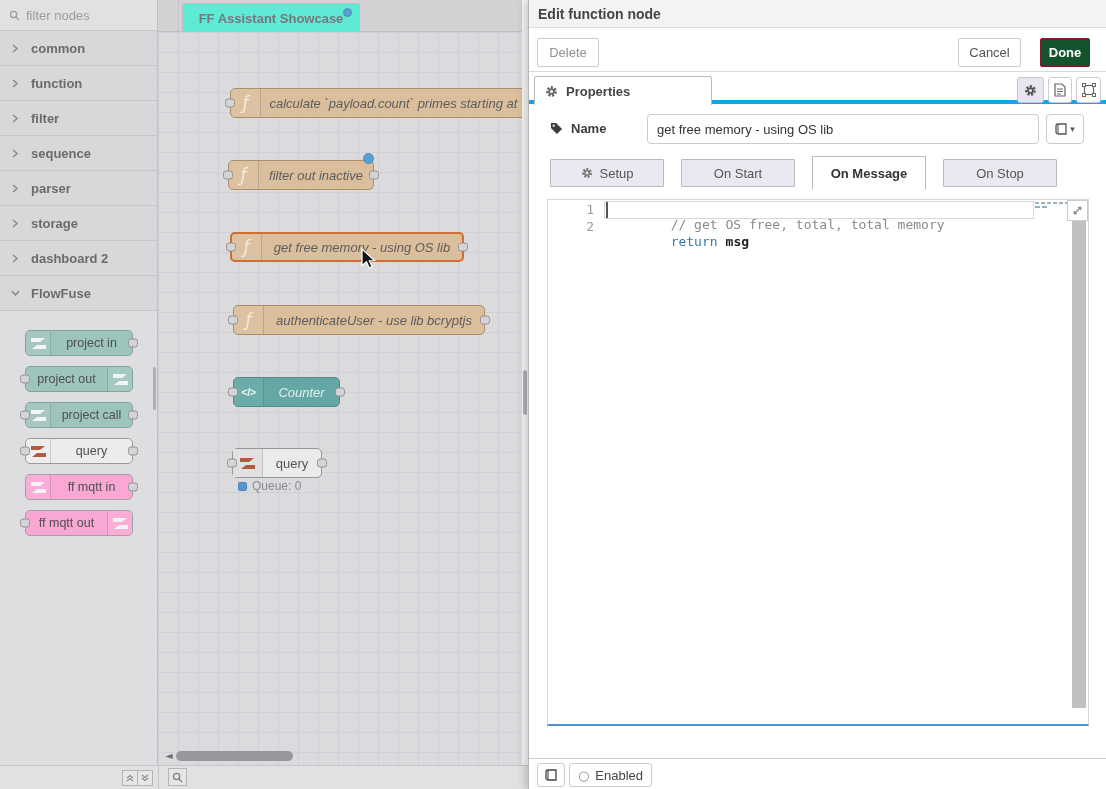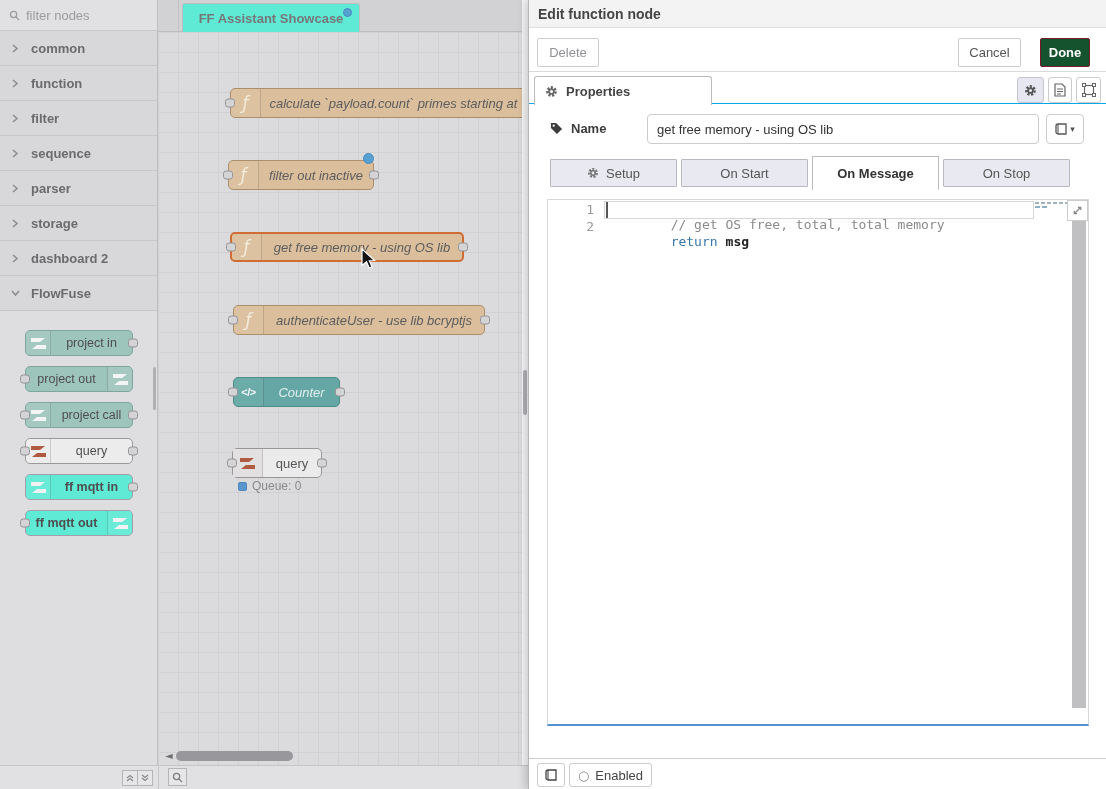--- a/index.html
+++ b/index.html
@@ -20,21 +20,21 @@
   .category { height:35px; border-bottom:1px solid #c7c7c9; background:#d8d8da;
     display:flex; align-items:center; gap:11px; padding:0 11px;
     color:#6b6b6d; font-weight:bold; font-size:13px; cursor:pointer; }
   .category .chev { display:flex; width:9px; }
   .flowfuse-body { position:absolute; left:0; top:311px; width:157px; bottom:0;
     background:#dedee0; }
   .pnode { position:absolute; width:108px; height:26px; border-radius:5px;
     border:1px solid; display:flex; align-items:center; font-size:12.5px; color:#4e4e50;justify-content:space-between; }
   .pnode.teal   { background:#9ec5bc; border-color:#7fa69d; }
   .pnode.white  { background:#ececec; border-color:#9a9a9c; }
-  .pnode.purple { background:#5eead4; border-color:#a49daa;font-weight:bold; }
+  .pnode.purple { background:#f9a8d4; border-color:#a49daa; }
   .pnode .istrip { width:25px; align-self:stretch; display:flex; align-items:center;
     justify-content:center; background:rgba(255,255,255,0.08); }
   .pnode .istrip.l { border-right:1px solid rgba(0,0,0,0.15); }
   .pnode .istrip.r { border-left:1px solid rgba(0,0,0,0.15); }
   .pnode .plbl { flex:1; text-align:center; white-space:nowrap; }
   .port { position:absolute; width:10px; height:9px; background:#d4d4d6;
     border:1px solid #949496; border-radius:3px; top:50%; transform:translateY(-50%); }
   .port.pl { left:-6px; } .port.pr { right:-6px; }
   .palette-vscroll { position:absolute; right:1px; top:367px; width:3px; height:43px;
     background:#b0b0b3; border-radius:2px; }
@@ -89,39 +89,39 @@
   .tray-header { height:28px; background:#f3f3f3; border-bottom:1px solid #ddd;
     font-weight:bold; font-size:14px; color:#454547; line-height:28px; padding-left:9px; }
   .tray-toolbar { position:relative; height:44px; border-bottom:1px solid #d9d9d9; }
   .btn { position:absolute; top:10px; height:29px; background:#fff; border:1px solid #ccc;
     border-radius:2px; font-family:"Liberation Sans",sans-serif; font-size:13px;
     display:flex; align-items:center; justify-content:center; cursor:pointer; }
   .btn-delete { left:8px;  width:62px; color:#909095; }
   .btn-cancel { left:429px; width:63px; color:#555; }
   .btn-done   { left:511px; width:50px; background:#14532d; border-color:#7a1b2a;
     color:#fff; font-weight:bold; }
-  .tray-tabrow { position:relative; height:32px; border-bottom:1px solid #0ea5e9; }
+  .tray-tabrow { position:relative; height:32px; border-bottom:4px solid #0ea5e9; }
   .prop-tab { position:absolute; left:5px; top:4px; height:29px; width:178px; z-index:2;
     background:#fff; border:1px solid #bbb; border-bottom:none; border-radius:3px 3px 0 0;
     display:flex; align-items:center; gap:8px; padding-left:10px;
     font-weight:bold; color:#454547; }
   .sq-btn { position:absolute; top:5px; width:27px; height:26px; background:#fff;
     border:1px solid #ccc; border-radius:3px; display:flex; align-items:center; justify-content:center; }
   .sq-btn.active { background:#e7e7f2; border-color:#c5c5d6; }
   .name-row { position:absolute; top:114px; left:0; width:100%; height:30px; }
   .name-lbl { position:absolute; left:21px; top:7px; display:flex; gap:8px; align-items:center;
     font-weight:bold; color:#3c3c3e; }
   .name-input { position:absolute; left:118px; top:0; width:392px; height:30px;
     border:1px solid #ccc; border-radius:4px; padding:0 9px; font-size:13px; color:#333;
     font-family:"Liberation Sans",sans-serif; outline:none; background:#fff; }
   .lib-btn { position:absolute; left:517px; top:0; width:38px; height:30px; background:#fff;
     border:1px solid #ccc; border-radius:4px; display:flex; align-items:center;
     justify-content:center; gap:3px; color:#555; }
   .ftabs { position:absolute; left:21px; top:156px; width:522px; height:34px; }
-  .ftab { position:absolute; top:3px; height:28px; width:127px; background:#e9e9f1;
+  .ftab { position:absolute; top:3px; height:28px; width:114px; background:#e9e9f1;
     border:1px solid #b9b9c2; display:flex; align-items:center; justify-content:center;
     gap:7px; color:#555; font-size:13px; border-radius:1px; cursor:pointer; }
   .ftab.active { top:0; height:34px; background:#fff; border-color:#bbb; border-bottom:none;
     font-weight:bold; color:#333; z-index:2; }
   .editor { position:absolute; left:18px; top:199px; width:542px; height:527px;
     background:#fff; border:1px solid #d8d8d8; border-bottom:2px solid #4f93d1; }
   .mono { font-family:"DejaVu Sans Mono", monospace; font-size:13px; }
   .lnum { position:absolute; width:40px; text-align:right; color:#9a9a9a; }
   .curline { position:absolute; left:56px; top:1px; width:430px; height:18px;
     border:1px solid #d7d7d7; }

